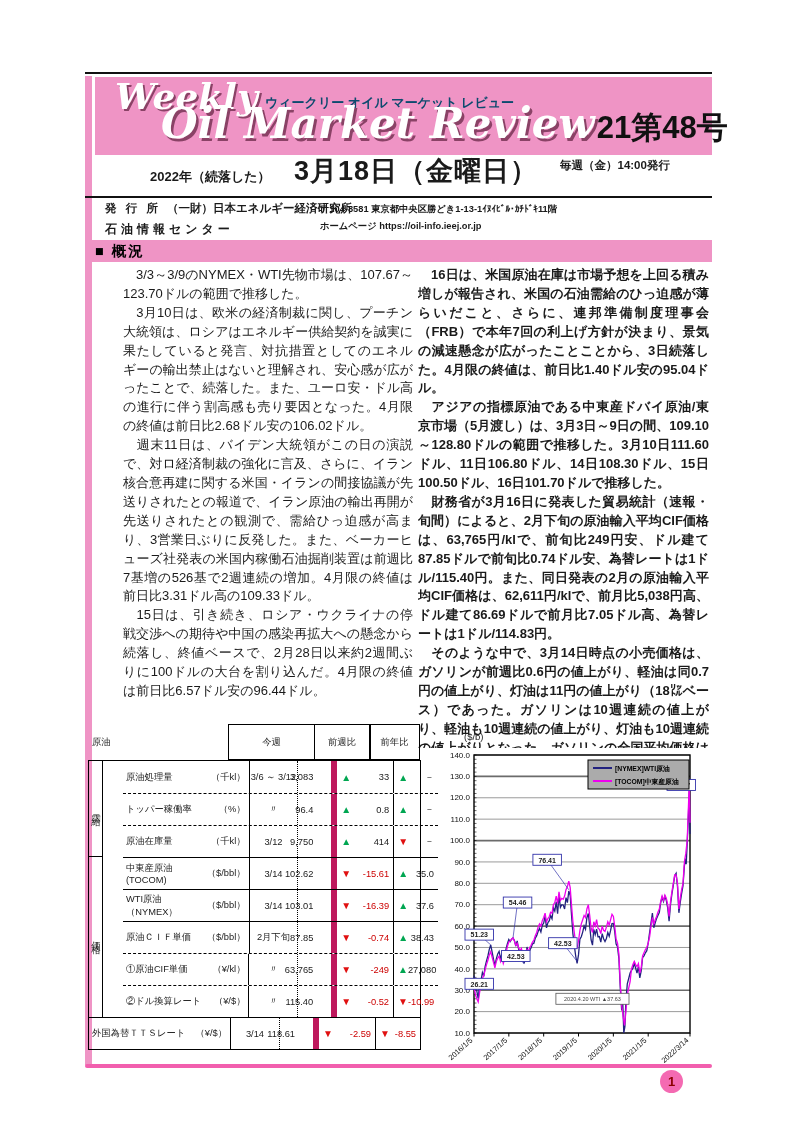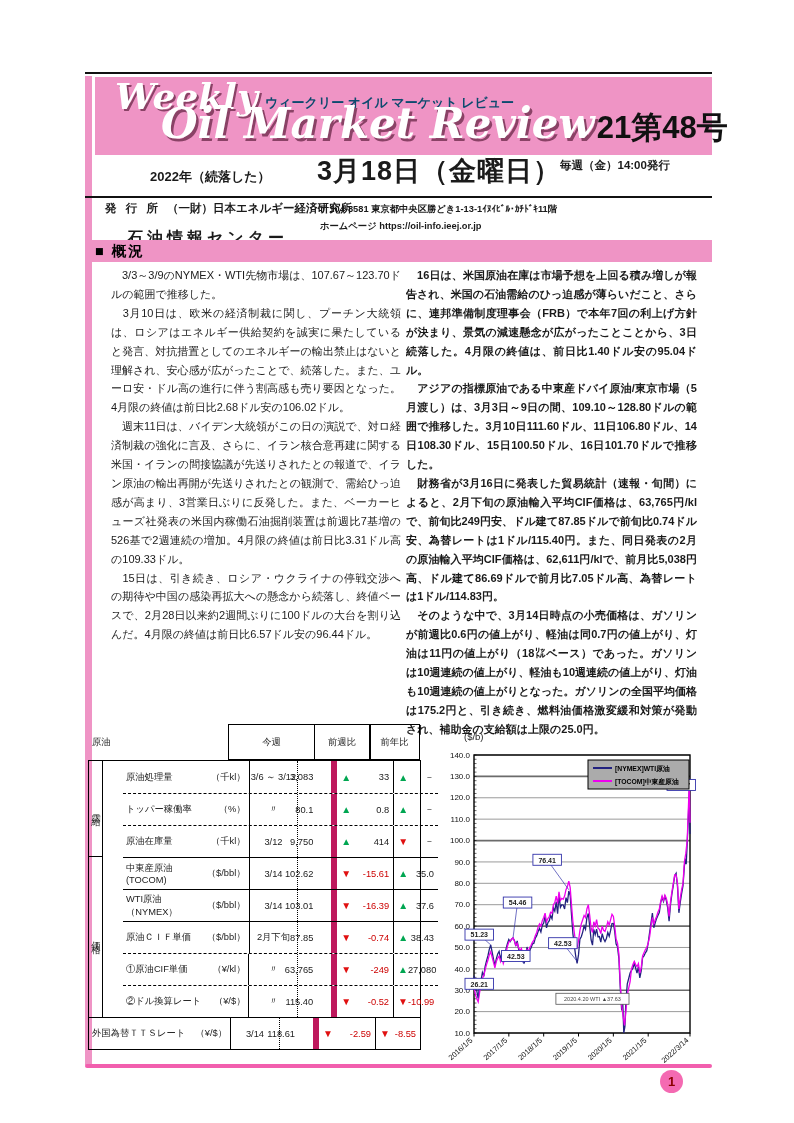--- a/index.html
+++ b/index.html
@@ -14,36 +14,36 @@
   .masthead{position:absolute;left:95px;top:77px;width:617px;height:78px;background:#ef94c5;}
   .weekly{position:absolute;left:20px;top:-2px;font-family:"DejaVu Serif",serif;font-style:italic;font-weight:bold;
           font-size:36px;color:#fff;text-shadow:2px 2px 0 #8a4266;}
   .kana{position:absolute;left:170px;top:17px;font-size:13px;font-weight:bold;color:#0c4a6e;}
   .main-title-row{position:absolute;left:66px;top:22px;display:flex;align-items:baseline;white-space:nowrap;}
   .omr{font-family:"DejaVu Serif",serif;font-style:italic;font-weight:bold;font-size:42px;color:#fff;
        text-shadow:2.5px 2.5px 0 #8a4266;}
   .issue{font-size:31px;font-weight:bold;color:#111;margin-left:2px;}
   
   .year-label{position:absolute;left:150px;top:168px;font-size:13px;font-weight:bold;}
-  .date-label{position:absolute;left:294px;top:153px;font-size:27px;font-weight:bold;letter-spacing:1px;margin-left:23px;}
+  .date-label{position:absolute;left:294px;top:153px;font-size:27px;font-weight:bold;letter-spacing:1px;}
   .pub-note{position:absolute;left:560px;top:158px;font-size:11.5px;font-weight:bold;}
   
   .publisher{position:absolute;left:105px;top:201px;width:600px;display:flex;}
   .pub-c1{width:205px;}
   .pub-l1{font-size:11.5px;font-weight:bold;white-space:nowrap;}
   .pub-l1 .lbl{letter-spacing:3px;margin-right:6px;}
-  .pub-org2{font-size:16px;font-weight:bold;letter-spacing:4px;text-align:center;margin-top:12px;}
+  .pub-org2{font-size:12px;font-weight:bold;letter-spacing:4px;text-align:left;margin-top:5px;}
   .pub-c2{width:160px;font-size:10.5px;font-weight:bold;line-height:17px;white-space:nowrap;}
   .pub-c3{width:250px;font-size:9.3px;font-weight:bold;line-height:17px;margin-left:10px;white-space:nowrap;}
   
   .section-bar{position:absolute;left:85px;top:240px;width:627px;height:22px;background:#ef94c5;
                display:flex;align-items:center;}
   .section-bar span{font-size:14.5px;font-weight:bold;color:#000000;padding-left:10px;letter-spacing:2px;}
   
-  .col{position:absolute;top:266px;font-size:11px;line-height:18.9px;text-align:justify;overflow:hidden;}
+  .col{position:absolute;top:266px;font-size:13px;line-height:18.9px;text-align:justify;overflow:hidden;margin-left:12px;}
   .col p{margin:0;}
   #col-left{left:111px;width:290px;height:456px;}
   #col-right{left:406px;width:291px;height:482px;font-weight:bold;}
   
   .tbl{position:absolute;left:88px;top:724px;width:333px;font-size:9.3px;}
   .tbl-head{display:flex;height:36px;align-items:stretch;}
   .th-corner{width:140px;display:flex;align-items:center;padding-left:4px;box-sizing:border-box;}
   .th{border:1.5px solid #000;box-sizing:border-box;display:flex;align-items:center;justify-content:center;}
   .th-week{width:87px;}
   .th-wow{width:57px;margin-left:-1.5px;}
@@ -158,21 +158,21 @@
                 <span class="tri-up">▲</span>
                 <span>－</span>
               </div>
             </div>
             <div class="row bt-dot">
               <div class="cell c-name">
                 <span>トッパー稼働率</span>
                 <span>（%）</span>
               </div>
               <div class="cell c-per">〃</div>
-              <div class="cell c-val">80.1</div>
+              <div class="cell c-val">96.4</div>
               <div class="cell c-wow">
                 <span class="tri-up">▲</span>
                 <span>0.8</span>
               </div>
               <div class="cell c-yoy">
                 <span class="tri-up">▲</span>
                 <span>－</span>
               </div>
             </div>
             <div class="row bt-dot">

